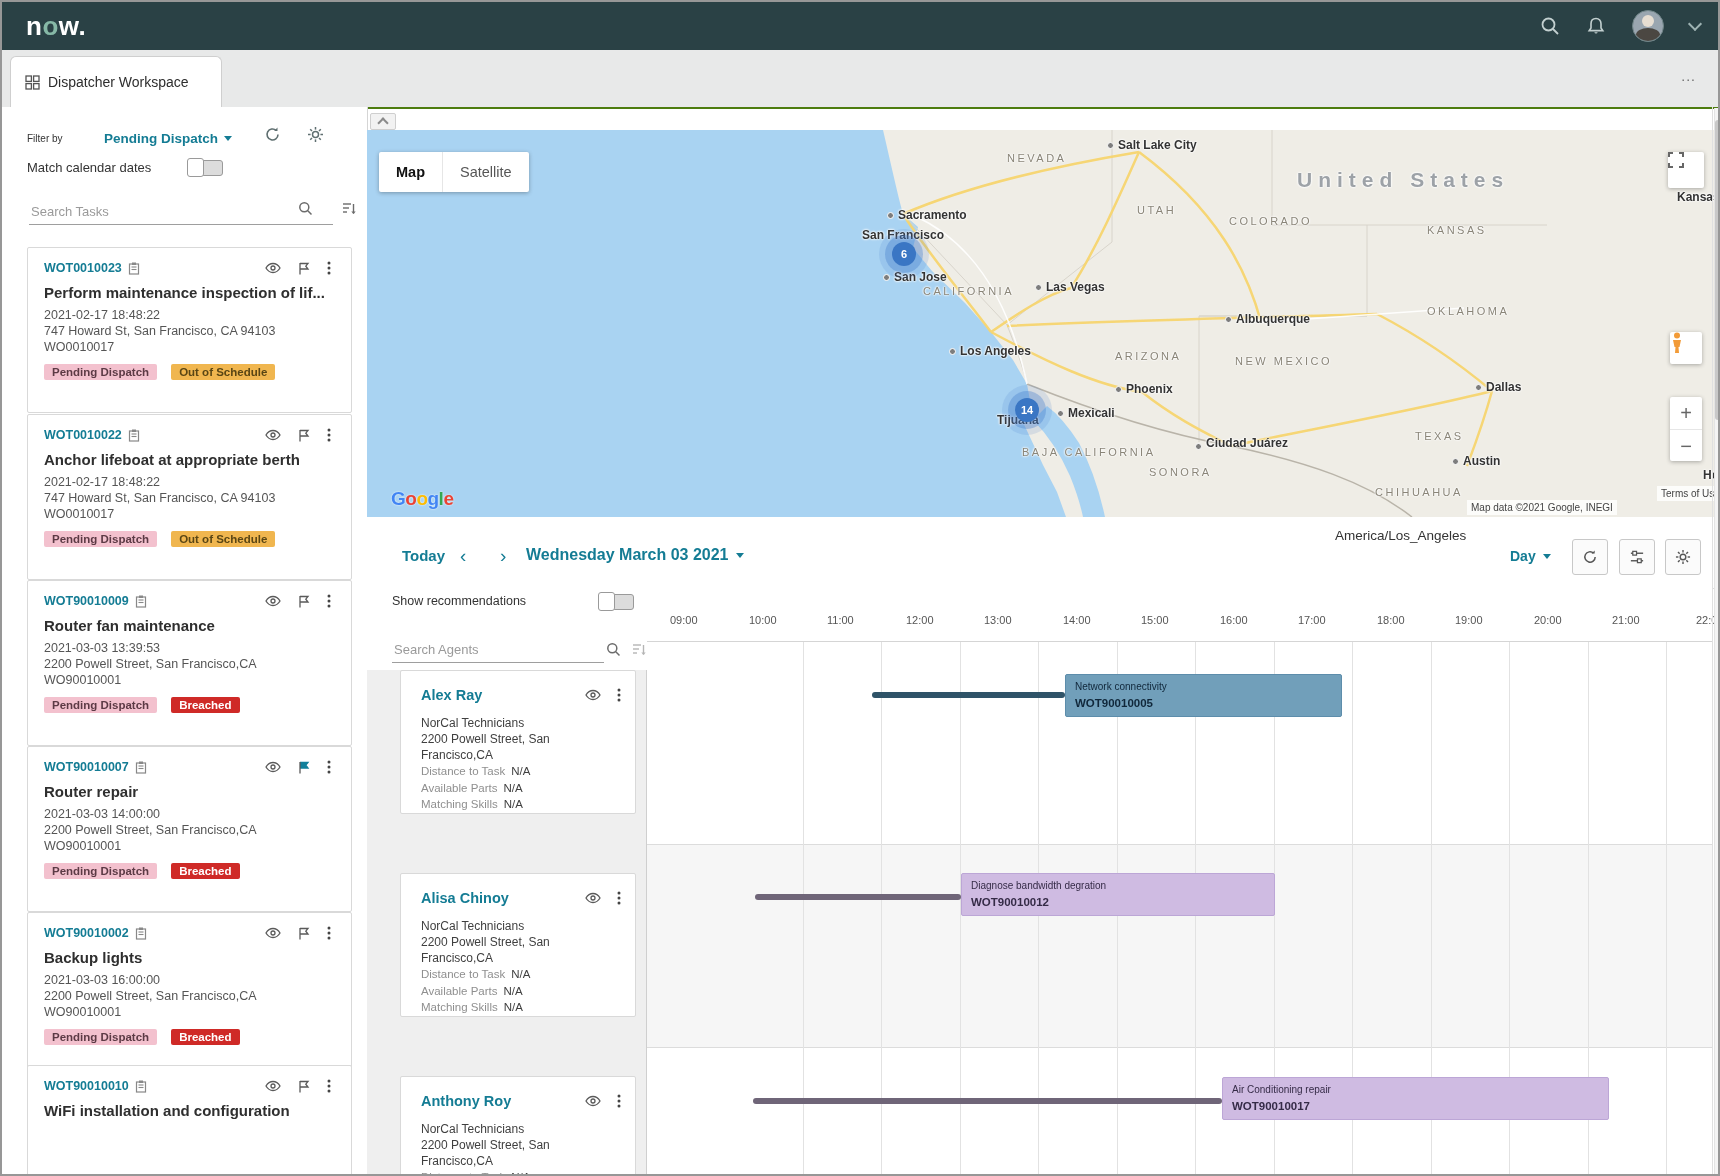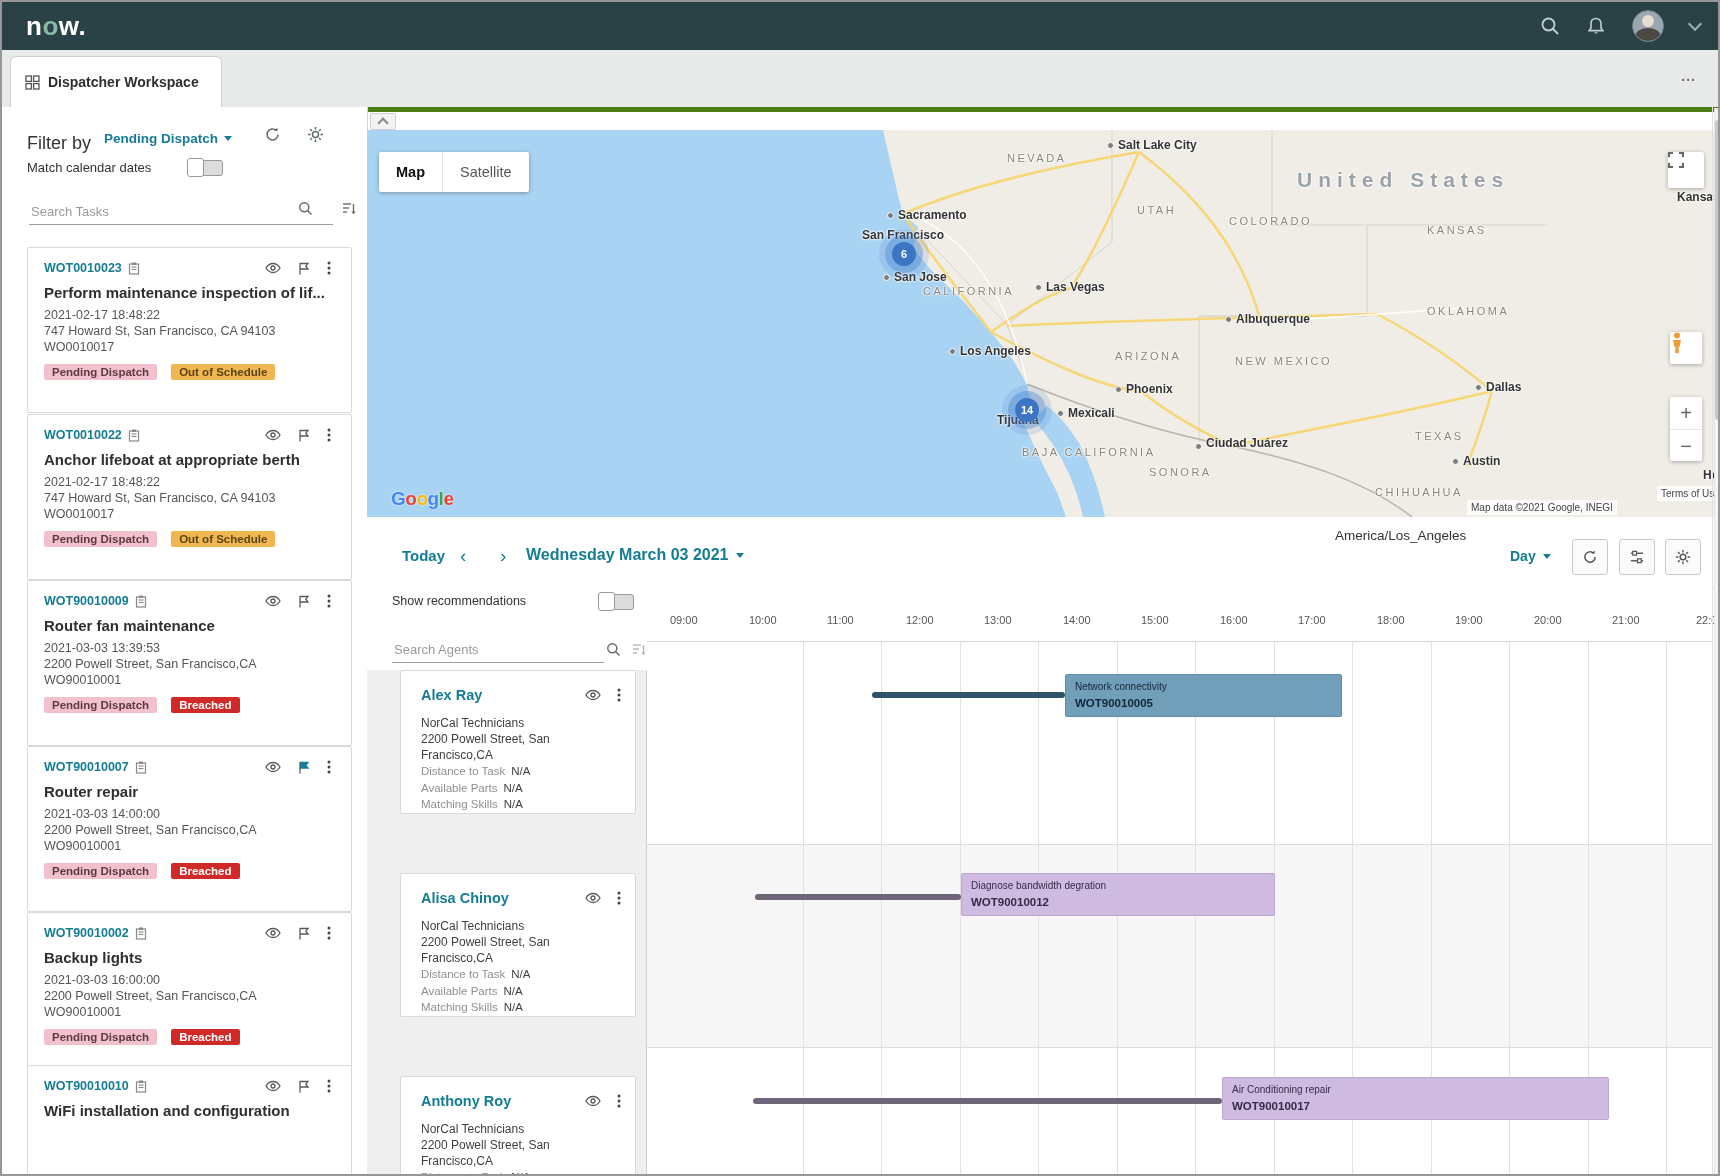--- a/index.html
+++ b/index.html
@@ -10,28 +10,28 @@
   .topbar{position:absolute;left:0;top:0;width:100%;height:48px;background:#2a4145;}
   .logo{position:absolute;left:24px;top:9px;font-size:26px;font-weight:bold;color:#fff;letter-spacing:.5px;}
   .logo .o{color:#86b8a6;}
   .topbar-icons{position:absolute;right:18px;top:0;height:48px;display:flex;align-items:center;gap:26px;}
   .hicon svg{display:block;}
   .avatar{width:30px;height:30px;border-radius:50%;background:#9aa6b0;position:relative;overflow:hidden;border:1px solid #6f8487;}
   .avatar::before{content:"";position:absolute;left:9px;top:4px;width:12px;height:12px;border-radius:50%;background:#e7ded2;}
   .avatar::after{content:"";position:absolute;left:3px;top:17px;width:24px;height:14px;border-radius:50% 50% 0 0;background:#4b4742;}
   .chev-down{width:8px;height:8px;border-right:2px solid #9fb3b3;border-bottom:2px solid #9fb3b3;transform:rotate(45deg);margin-top:-4px;}
   
-  .tabstrip{position:absolute;left:0;top:48px;width:100%;height:57px;background:#e8e9e9;border-bottom:5px solid #4d7c0f;font-weight:bold;}
+  .tabstrip{position:absolute;left:0;top:48px;width:100%;height:57px;background:#e8e9e9;border-bottom:2px solid #4d7c0f;}
   .tab{position:absolute;left:8px;top:6px;width:212px;height:51px;background:#fff;border:1px solid #cfcfcf;border-bottom:none;
        border-radius:6px 6px 0 0;display:flex;align-items:center;gap:8px;padding-left:14px;box-sizing:border-box;}
   .tab-label{font-size:14px;color:#2e2e2e;}
   .tab-more{position:absolute;right:22px;top:18px;color:#6b6b6b;font-size:14px;letter-spacing:1px;}
   
   .left-panel{position:absolute;left:0;top:105px;width:365px;height:1069px;background:#fff;border-right:1px solid #d5d5d5;}
-  .row-filter{position:absolute;left:25px;top:131px;font-size:18px;color:#333;}
+  .row-filter{position:absolute;left:25px;top:131px;font-size:10px;color:#333;}
   .filter-link{position:absolute;left:102px;top:129px;font-size:13.5px;font-weight:bold;color:#147c94;display:flex;align-items:center;gap:6px;}
   .caret{width:0;height:0;border-left:4px solid transparent;border-right:4px solid transparent;border-top:5px solid #147c94;display:inline-block;}
   .panel-icn{position:absolute;top:126px;}
   .match-label{position:absolute;left:25px;top:158px;font-size:13px;color:#333;}
   .toggle{position:absolute;width:34px;height:14px;border:1px solid #9a9a9a;border-radius:3px;background:#dcdcdc;}
   .toggle::before{content:"";position:absolute;left:-1px;top:-3px;width:17px;height:19px;background:#fff;border:1px solid #9a9a9a;border-radius:3px;box-sizing:border-box;}
   .search-input{position:absolute;border:none;border-bottom:1px solid #9e9e9e;outline:none;font-size:13px;color:#14532d;background:transparent;
                 font-family:"Liberation Sans",sans-serif;}
   .search-input::placeholder{color:#9a9a9a;}
   .cards{position:absolute;left:0;top:0;width:365px;height:1176px;}

